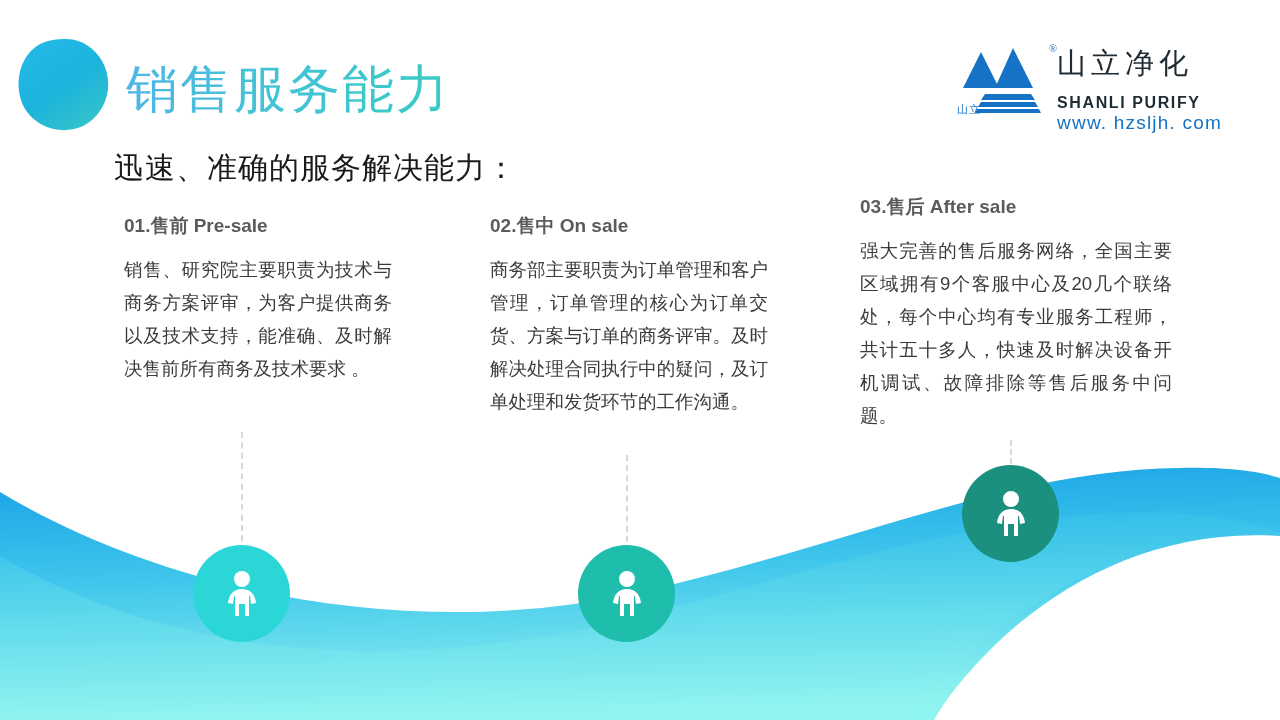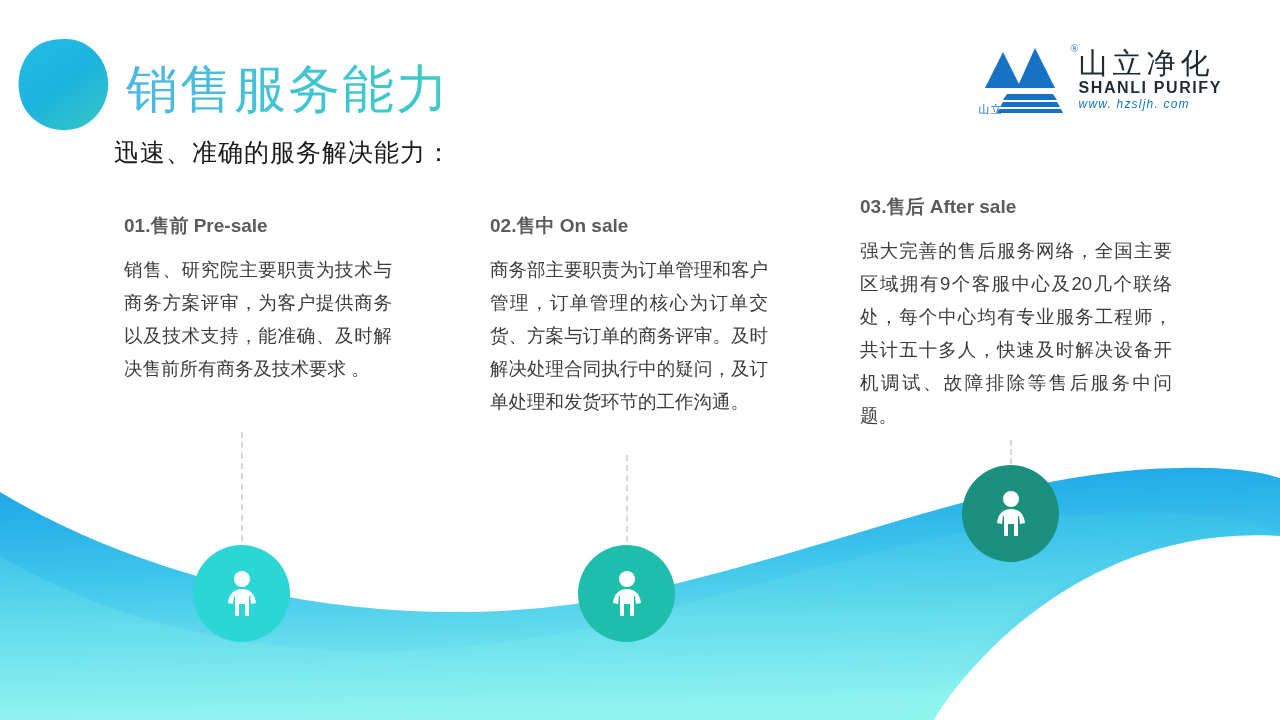--- a/index.html
+++ b/index.html
@@ -98,37 +98,36 @@
     letter-spacing: 5px;
     line-height: 1.05;
     font-weight: 500;
   }
   .logo-en {
     font-size: 16px;
     color: #1f2b33;
     letter-spacing: 1.6px;
     line-height: 1.1;
     font-weight: 700;
-    margin-top: 1px;
+    margin-top: 16px;
   }
   .logo-url {
-    font-size: 12px;
+    font-size: 19px;
     color: #1572c4;
     letter-spacing: 1.2px;
     line-height: 1.1;
     margin-top: 1px;
-    font-style: italic;
   }
 
   
   .subtitle {
     position: absolute;
     left: 114px;
-    top: 136px;
-    font-size: 25px;
+    top: 148px;
+    font-size: 30px;
     color: #1a1a1a;
     letter-spacing: 1px;
     z-index: 4;
     white-space: nowrap;
     text-align: right;
   }
 
   
   .col {
     position: absolute;

